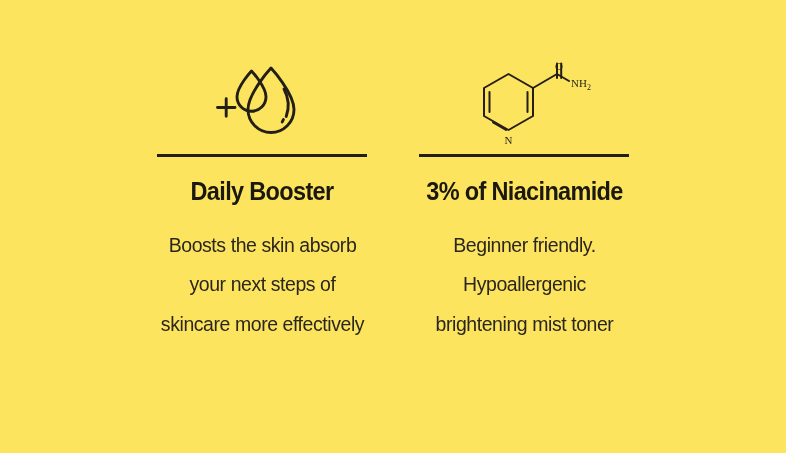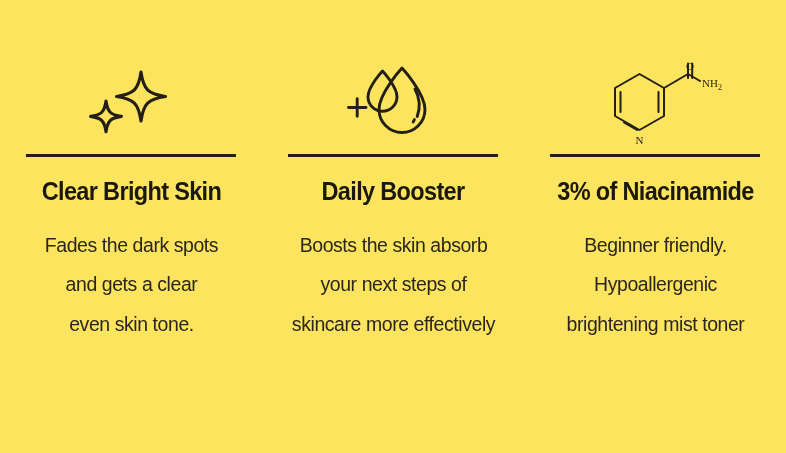--- a/index.html
+++ b/index.html
@@ -87,43 +87,20 @@
     font-size: 11px;
     fill: #231f17;
   }
   .mol-sub { font-size: 8px; }
 </style>
 </head>
 <body>
 
 <div id="feature-panel">
 
-  <div class="feature-column">
-
-    <div class="icon-slot">
-      <svg width="96" height="78" viewBox="0 0 96 78">
-        <g fill="none" stroke="#231f17" stroke-width="3.1" stroke-linejoin="round" stroke-linecap="round">
-
-          <path d="M58 8 C60.5 25.5 65 30 82.5 32.5 C65 35 60.5 39.5 58 57 C55.5 39.5 51 35 33.5 32.5 C51 30 55.5 25.5 58 8 Z"></path>
-
-          <path d="M23 37 C24.6 48 27.4 50.8 38.4 52.4 C27.4 54 24.6 56.8 23 67.8 C21.4 56.8 18.6 54 7.6 52.4 C18.6 50.8 21.4 48 23 37 Z"></path>
-        </g>
-      </svg>
-    </div>
-
-    <div class="divider"></div>
-
-    <div class="feature-heading">Clear Bright Skin</div>
-
-    <div class="feature-body">
-      <span class="line">Fades the dark spots</span>
-      <span class="line">and gets a clear</span>
-      <span class="line">even skin tone.</span>
-    </div>
-  </div>
 
   <div class="feature-column">
 
     <div class="icon-slot">
       <svg width="96" height="82" viewBox="0 0 96 82">
         <g fill="none" stroke="#231f17" stroke-width="2.9" stroke-linejoin="round" stroke-linecap="round">
 
           <path d="M57 6 C57 6 80 31 80 47.5 C80 60.2 69.7 70.5 57 70.5 C44.3 70.5 34 60.2 34 47.5 C34 31 57 6 57 6 Z"></path>
 
           <path d="M37.5 9 C37.5 9 52 24.5 52 34.8 C52 42.8 45.5 49.3 37.5 49.3 C29.5 49.3 23 42.8 23 34.8 C23 24.5 37.5 9 37.5 9 Z"></path>

